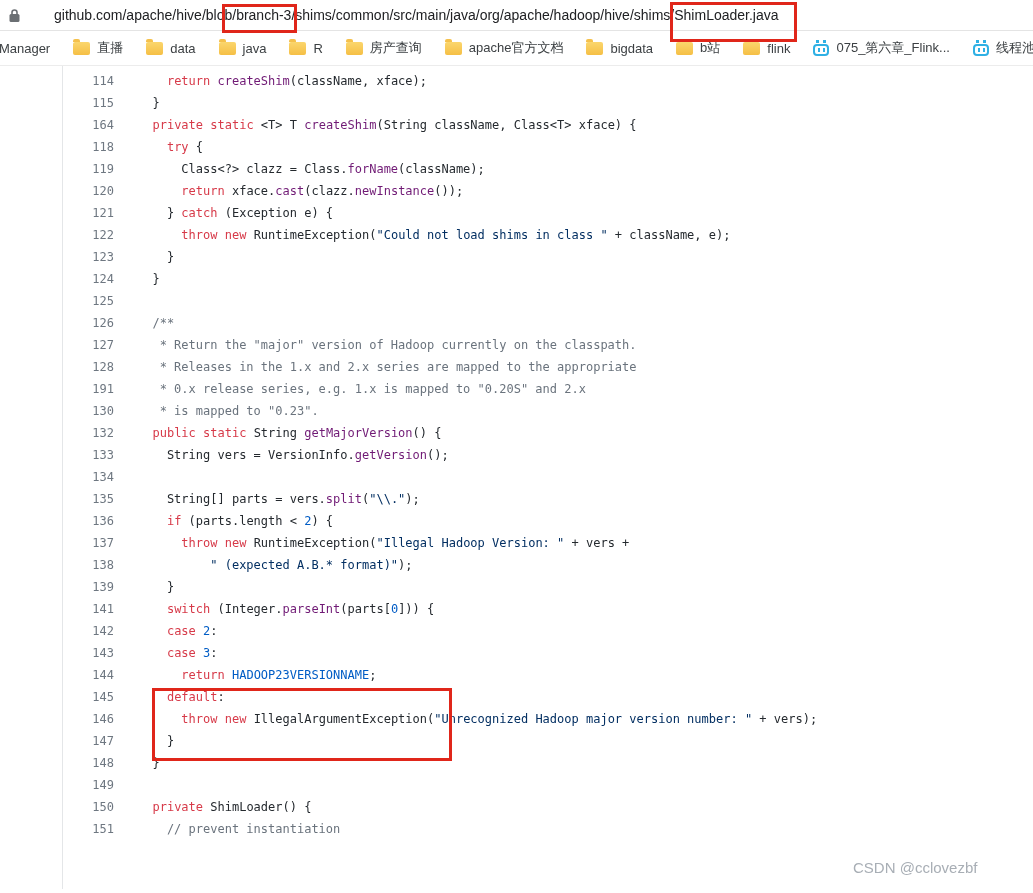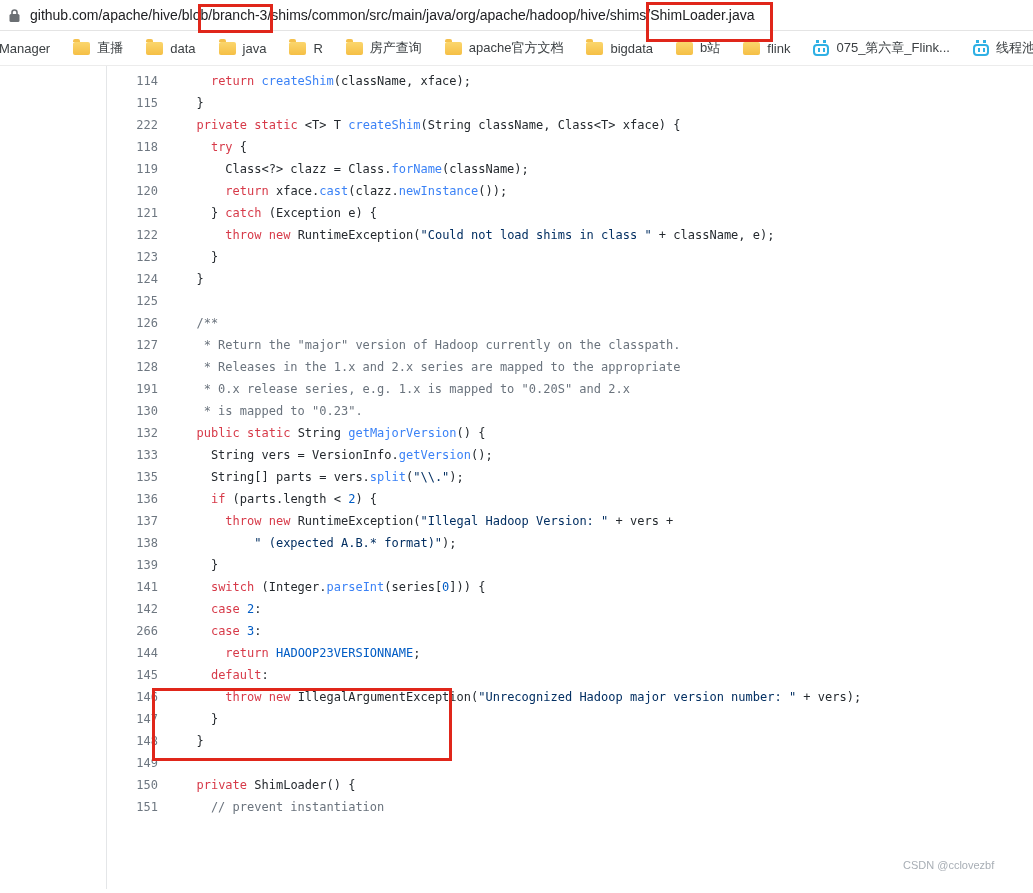--- a/index.html
+++ b/index.html
@@ -3,21 +3,21 @@
 <meta charset="utf-8">
 <style>
   * { margin:0; padding:0; box-sizing:border-box; }
   html,body { width:1033px; height:893px; overflow:hidden; background:#fff;
               font-family:"Liberation Sans", sans-serif; }
   .screen { position:relative; width:1033px; height:893px; background:#fff; }
 
   
   .url-bar { position:relative; z-index:5; height:31px; background:#fff;
              border-bottom:1px solid #e4e4e4; display:flex; align-items:center;
-             padding-left:8px; }
+             padding-left:8px;gap:24px; }
   .lock { width:13px; height:15px; margin-right:9px; flex:none; display:flex; align-items:center; }
   .url-text { font-size:14px; color:#202124; white-space:pre; letter-spacing:0; }
   .rb { position:relative; }
   .rb::after { content:""; position:absolute; border:3px solid #e0261a; pointer-events:none; }
   .rb1::after { left:-2px; right:-2px; top:-3px;  bottom:-10px; }
   .rb2::after { left:-4px; right:-18px; top:-5px; bottom:-19px; }
 
   
   .bookmarks { position:relative; z-index:1; height:35px; background:#fff;
                border-bottom:1px solid #ececec; display:flex; align-items:center;
@@ -30,37 +30,37 @@
   .icon-folder::before { content:""; position:absolute; top:-3px; left:0; width:7px; height:3px;
                  background:#f5c14c; border-radius:2px 2px 0 0; }
   .icon-bili { width:16px; height:12px; background:#fff; border:2px solid #2fb0e4;
                border-radius:4px; position:relative; flex:none; margin-top:4px; }
   .icon-bili::before { content:""; position:absolute; top:-6px; left:1px; width:10px; height:3px;
                background:linear-gradient(100deg,#2fb0e4 0 3px,transparent 3px 7px,#2fb0e4 7px); }
   .icon-bili::after { content:""; position:absolute; top:2px; left:3px; width:2px; height:4px;
                background:#2fb0e4; box-shadow:5px 0 #2fb0e4; }
 
   
-  .content { position:relative; background:#fff; height:827px;padding-left:44px; }
+  .content { position:relative; background:#fff; height:827px; }
   .code-lines { margin-left:62px; border-left:1px solid #e4e6e8; padding-top:4px;
                 font-family:"DejaVu Sans Mono", monospace; font-size:12px; line-height:22px;
                 min-height:823px; }
   .line { display:flex; height:22px; }
   .ln { width:51px; flex:none; text-align:right; color:#6e7781; user-select:none; }
   .ct { white-space:pre; margin-left:24px; color:#24292e; }
   .k { color:#d73a49;text-align:right; }   
-  .f { color:#3b82f6; }   
+  .f { color:#701a75; }   
   .s { color:#032f62; }   
   .n { color:#005cc5; }   
   .c { color:#6a737d; }   
   .p { color:#24292e; }   
 
   .code-box { position:absolute; left:152px; top:622px; width:300px; height:73px;
               border:3px solid #e0261a; pointer-events:none; }
-  .watermark { position:absolute; left:903px; top:793px; font-size:11px; color:#a8aeb5;text-align:center; }
+  .watermark { position:absolute; left:853px; top:793px; font-size:15px; color:#a8aeb5;text-align:center; }
 </style>
 </head>
 <body>
 
 <div class="screen">
 
   <div class="url-bar">
     <span class="lock">
       <svg width="13" height="15" viewBox="0 0 13 15">
         <rect x="1.5" y="6" width="10" height="8" rx="1.5" fill="#6b6f73"></rect>
@@ -124,21 +124,21 @@
     <div class="code-lines" id="code">
         <div class="line">
           <span class="ln">114</span>
           <span class="ct"><span class="p">    </span><span class="k">return</span><span class="p"> </span><span class="f">createShim</span><span class="p">(className, xface);</span></span>
         </div>
         <div class="line">
           <span class="ln">115</span>
           <span class="ct"><span class="p">  }</span></span>
         </div>
         <div class="line">
-          <span class="ln">222</span>
+          <span class="ln">164</span>
           <span class="ct"><span class="p">  </span><span class="k">private</span><span class="p"> </span><span class="k">static</span><span class="p"> &lt;T&gt; T </span><span class="f">createShim</span><span class="p">(String className, Class&lt;T&gt; xface) {</span></span>
         </div>
         <div class="line">
           <span class="ln">118</span>
           <span class="ct"><span class="p">    </span><span class="k">try</span><span class="p"> {</span></span>
         </div>
         <div class="line">
           <span class="ln">119</span>
           <span class="ct"><span class="p">      Class&lt;?&gt; clazz = Class.</span><span class="f">forName</span><span class="p">(className);</span></span>
         </div>
@@ -188,20 +188,24 @@
         </div>
         <div class="line">
           <span class="ln">132</span>
           <span class="ct"><span class="p">  </span><span class="k">public</span><span class="p"> </span><span class="k">static</span><span class="p"> String </span><span class="f">getMajorVersion</span><span class="p">() {</span></span>
         </div>
         <div class="line">
           <span class="ln">133</span>
           <span class="ct"><span class="p">    String vers = VersionInfo.</span><span class="f">getVersion</span><span class="p">();</span></span>
         </div>
         <div class="line">
+          <span class="ln">134</span>
+          <span class="ct"></span>
+        </div>
+        <div class="line">
           <span class="ln">135</span>
           <span class="ct"><span class="p">    String[] parts = vers.</span><span class="f">split</span><span class="p">(</span><span class="s">"\\."</span><span class="p">);</span></span>
         </div>
         <div class="line">
           <span class="ln">136</span>
           <span class="ct"><span class="p">    </span><span class="k">if</span><span class="p"> (parts.length &lt; </span><span class="n">2</span><span class="p">) {</span></span>
         </div>
         <div class="line">
           <span class="ln">137</span>
           <span class="ct"><span class="p">      </span><span class="k">throw</span><span class="p"> </span><span class="k">new</span><span class="p"> RuntimeException(</span><span class="s">"Illegal Hadoop Version: "</span><span class="p"> + vers +</span></span>
@@ -209,28 +213,28 @@
         <div class="line">
           <span class="ln">138</span>
           <span class="ct"><span class="p">          </span><span class="s">" (expected A.B.* format)"</span><span class="p">);</span></span>
         </div>
         <div class="line">
           <span class="ln">139</span>
           <span class="ct"><span class="p">    }</span></span>
         </div>
         <div class="line">
           <span class="ln">141</span>
-          <span class="ct"><span class="p">    </span><span class="k">switch</span><span class="p"> (Integer.</span><span class="f">parseInt</span><span class="p">(series[</span><span class="n">0</span><span class="p">])) {</span></span>
+          <span class="ct"><span class="p">    </span><span class="k">switch</span><span class="p"> (Integer.</span><span class="f">parseInt</span><span class="p">(parts[</span><span class="n">0</span><span class="p">])) {</span></span>
         </div>
         <div class="line">
           <span class="ln">142</span>
           <span class="ct"><span class="p">    </span><span class="k">case</span><span class="p"> </span><span class="n">2</span><span class="p">:</span></span>
         </div>
         <div class="line">
-          <span class="ln">266</span>
+          <span class="ln">143</span>
           <span class="ct"><span class="p">    </span><span class="k">case</span><span class="p"> </span><span class="n">3</span><span class="p">:</span></span>
         </div>
         <div class="line">
           <span class="ln">144</span>
           <span class="ct"><span class="p">      </span><span class="k">return</span><span class="p"> </span><span class="n">HADOOP23VERSIONNAME</span><span class="p">;</span></span>
         </div>
         <div class="line">
           <span class="ln">145</span>
           <span class="ct"><span class="p">    </span><span class="k">default</span><span class="p">:</span></span>
         </div>

